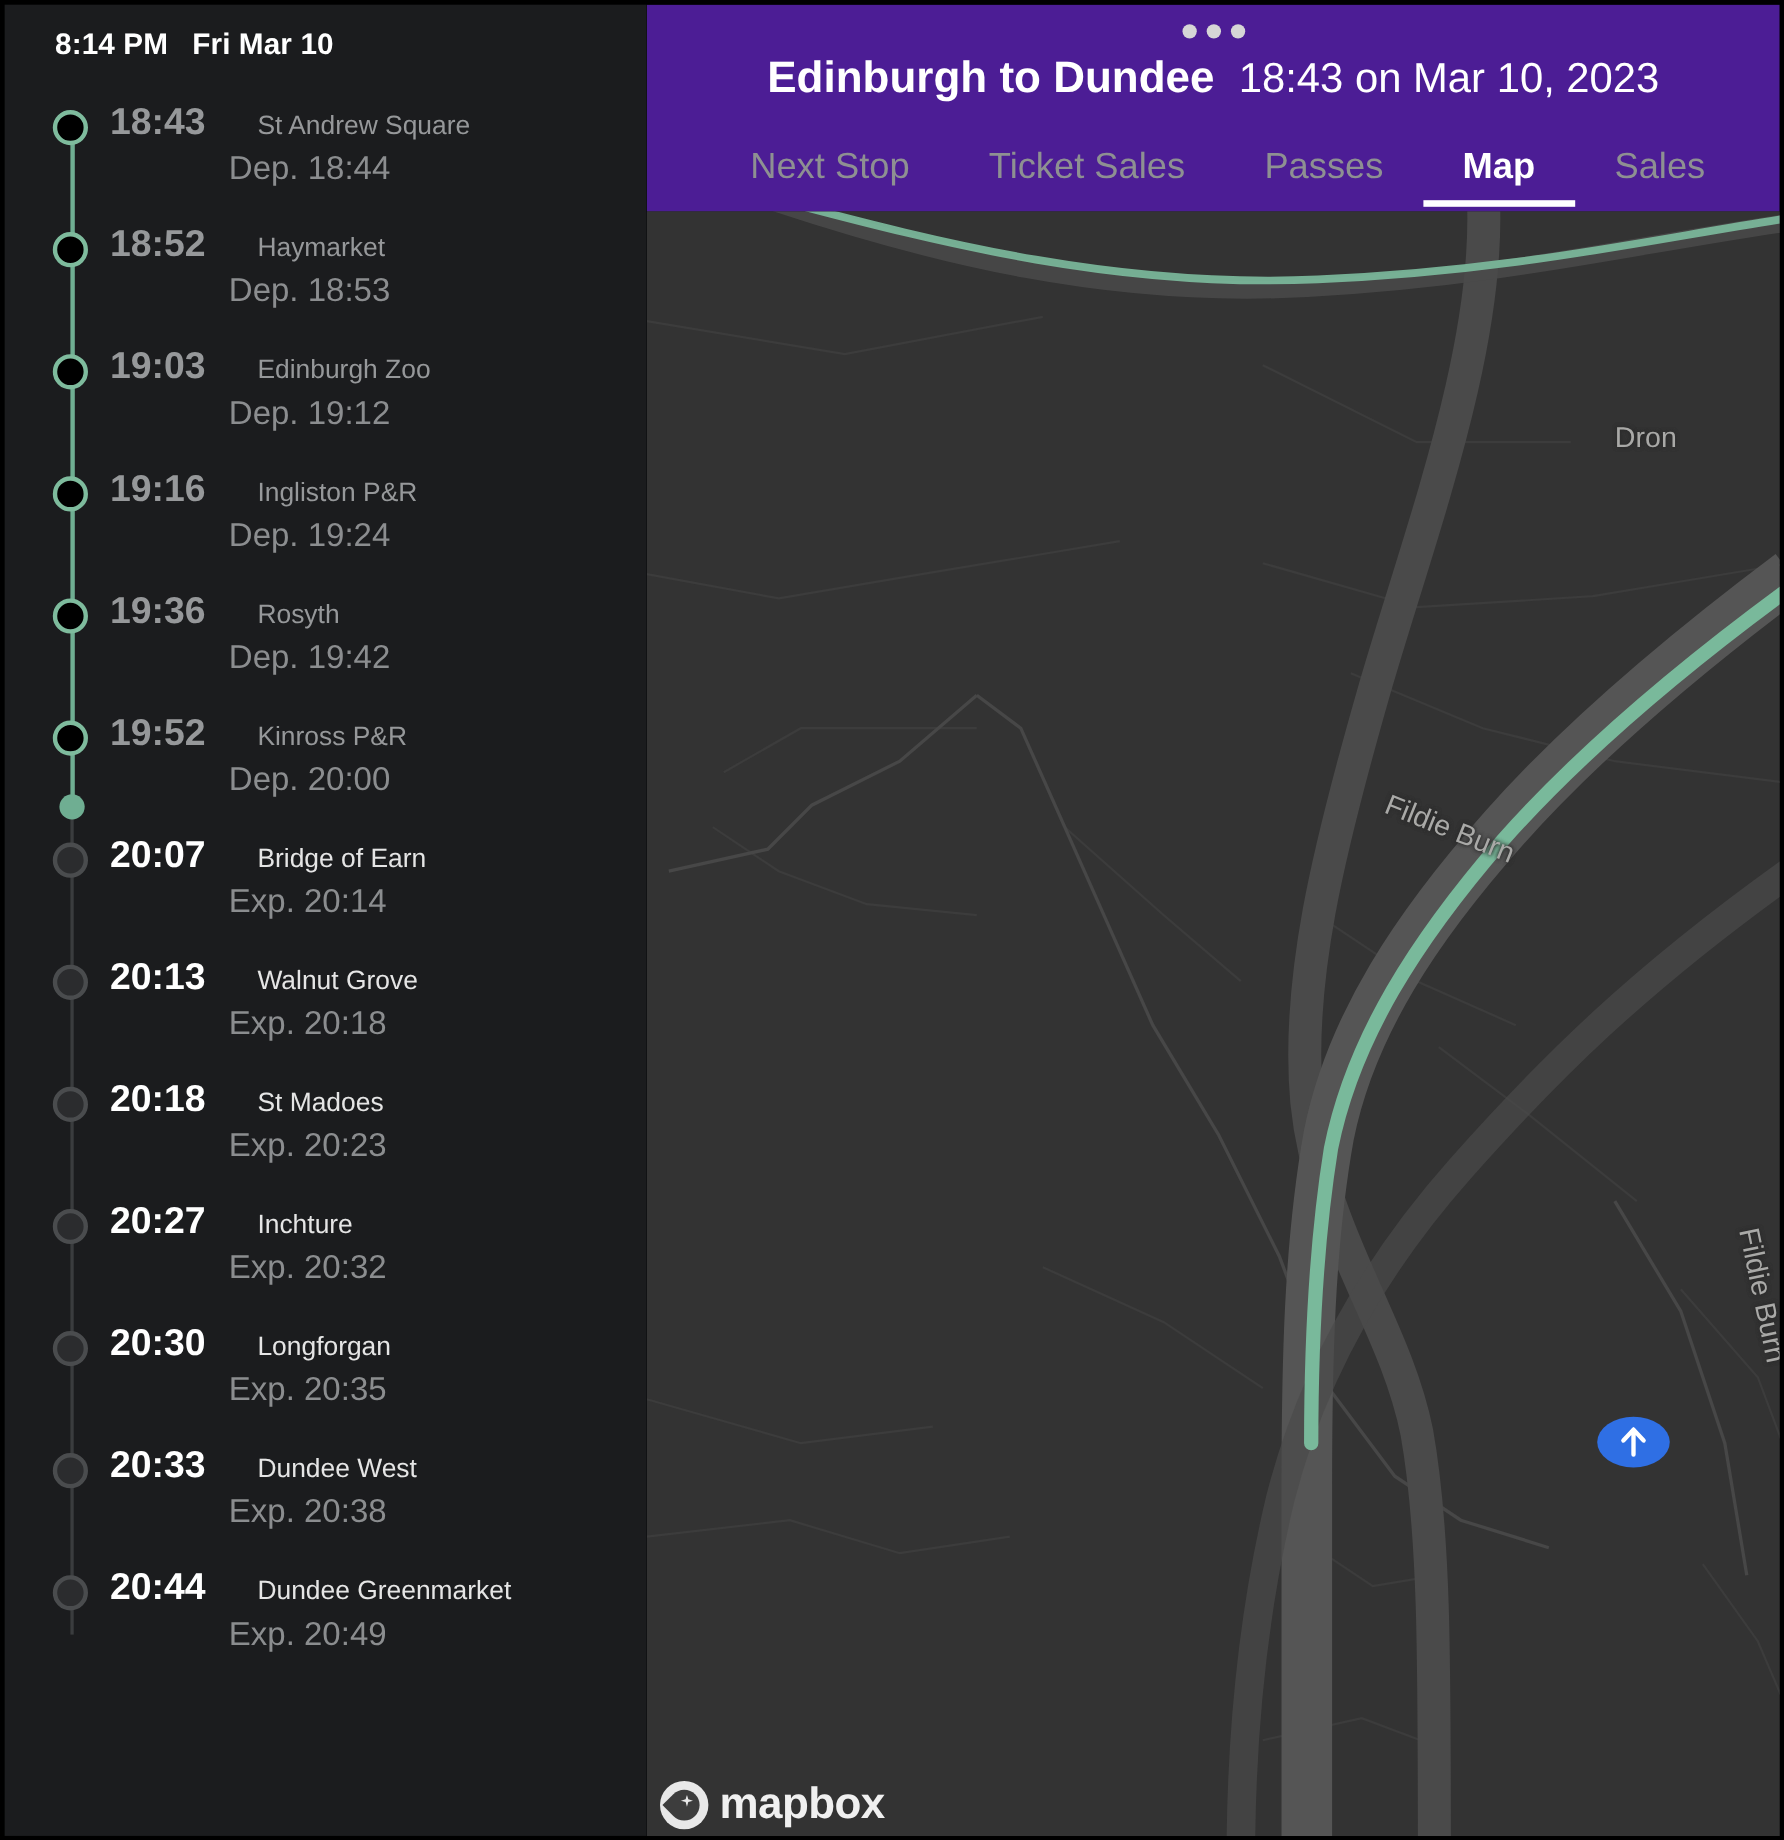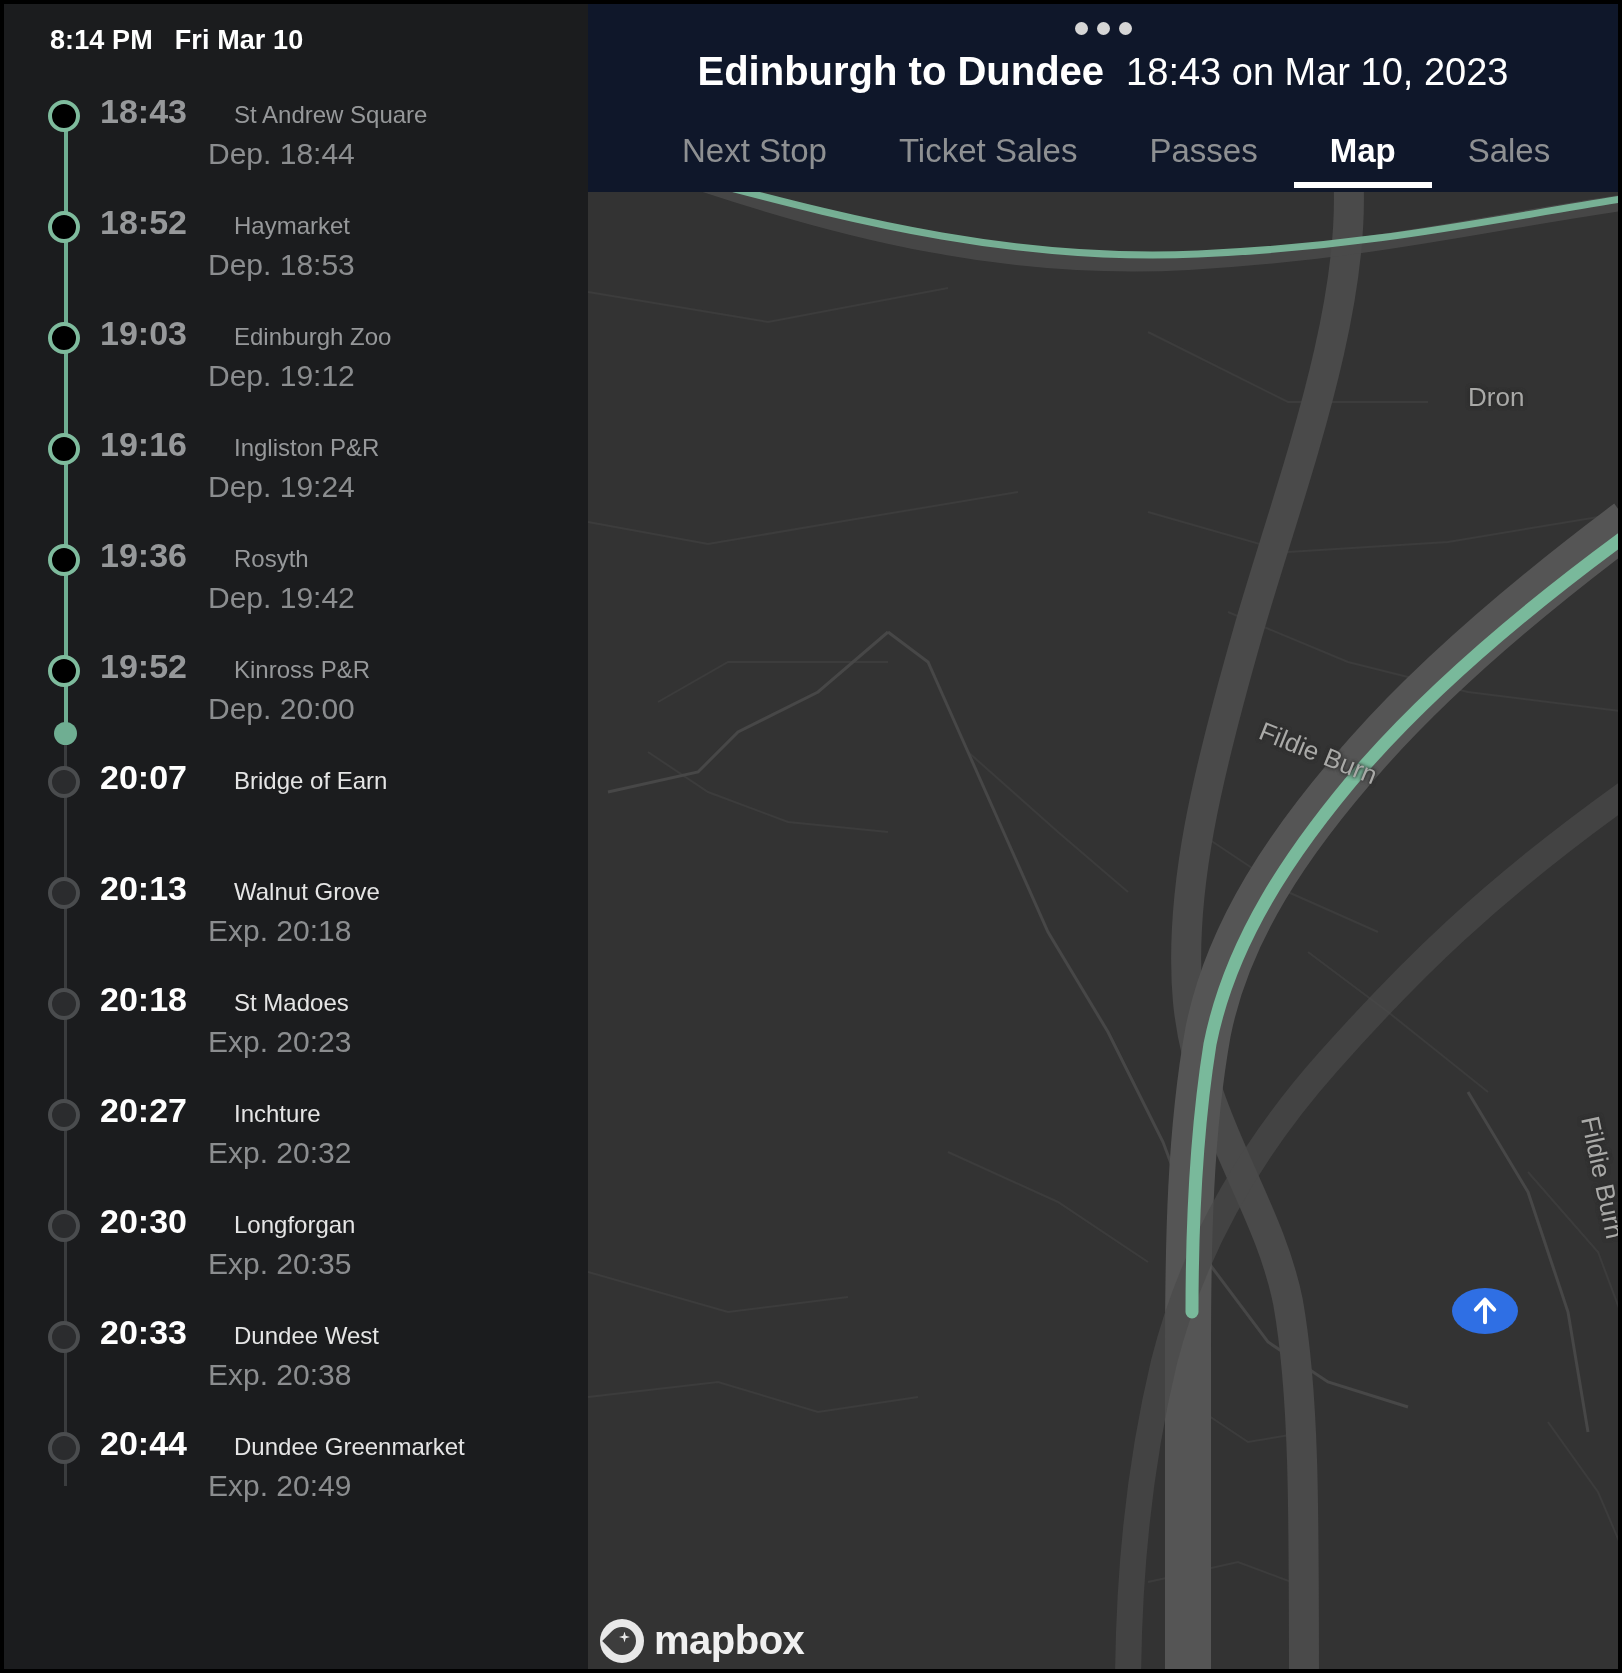--- a/index.html
+++ b/index.html
@@ -128,21 +128,21 @@
   #right {
     position:relative;
     flex:1 1 auto;
     height:100%;
     background:#000;
     overflow:hidden;
   }
   #topbar {
     position:relative;
     height:188px;
-    background:#0f172a;
+    background:#4c1d95;
     z-index:10;
   }
   #grabber {
     display:flex;
     justify-content:center;
     gap:9px;
     padding-top:18px;
   }
   #grabber i {
     display:block;
@@ -342,20 +342,21 @@
             <div class="sub">Dep. 20:00</div>
           </div>
         </div>
         <div class="stop future">
           <span class="dot"></span>
           <div class="body">
             <div class="line1">
               <span class="time">20:07</span>
               <span class="name">Bridge of Earn</span>
             </div>
+            <div class="sub">Exp. 20:14</div>
           </div>
         </div>
         <div class="stop future">
           <span class="dot"></span>
           <div class="body">
             <div class="line1">
               <span class="time">20:13</span>
               <span class="name">Walnut Grove</span>
             </div>
             <div class="sub">Exp. 20:18</div>

